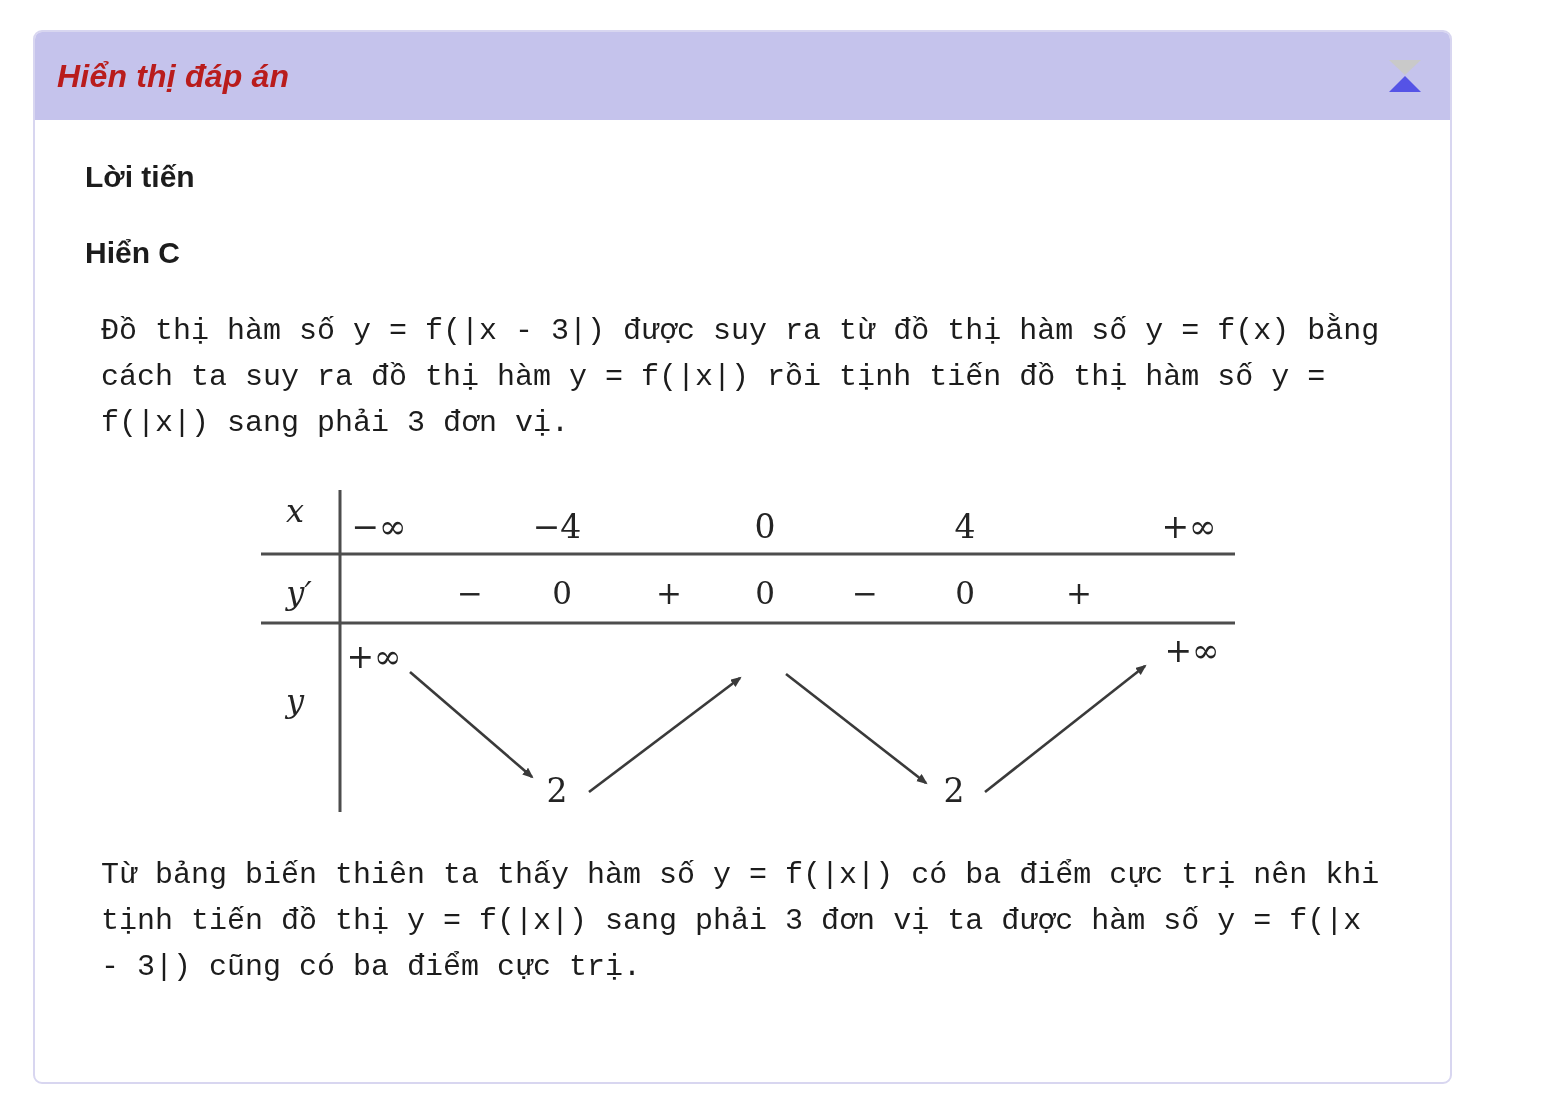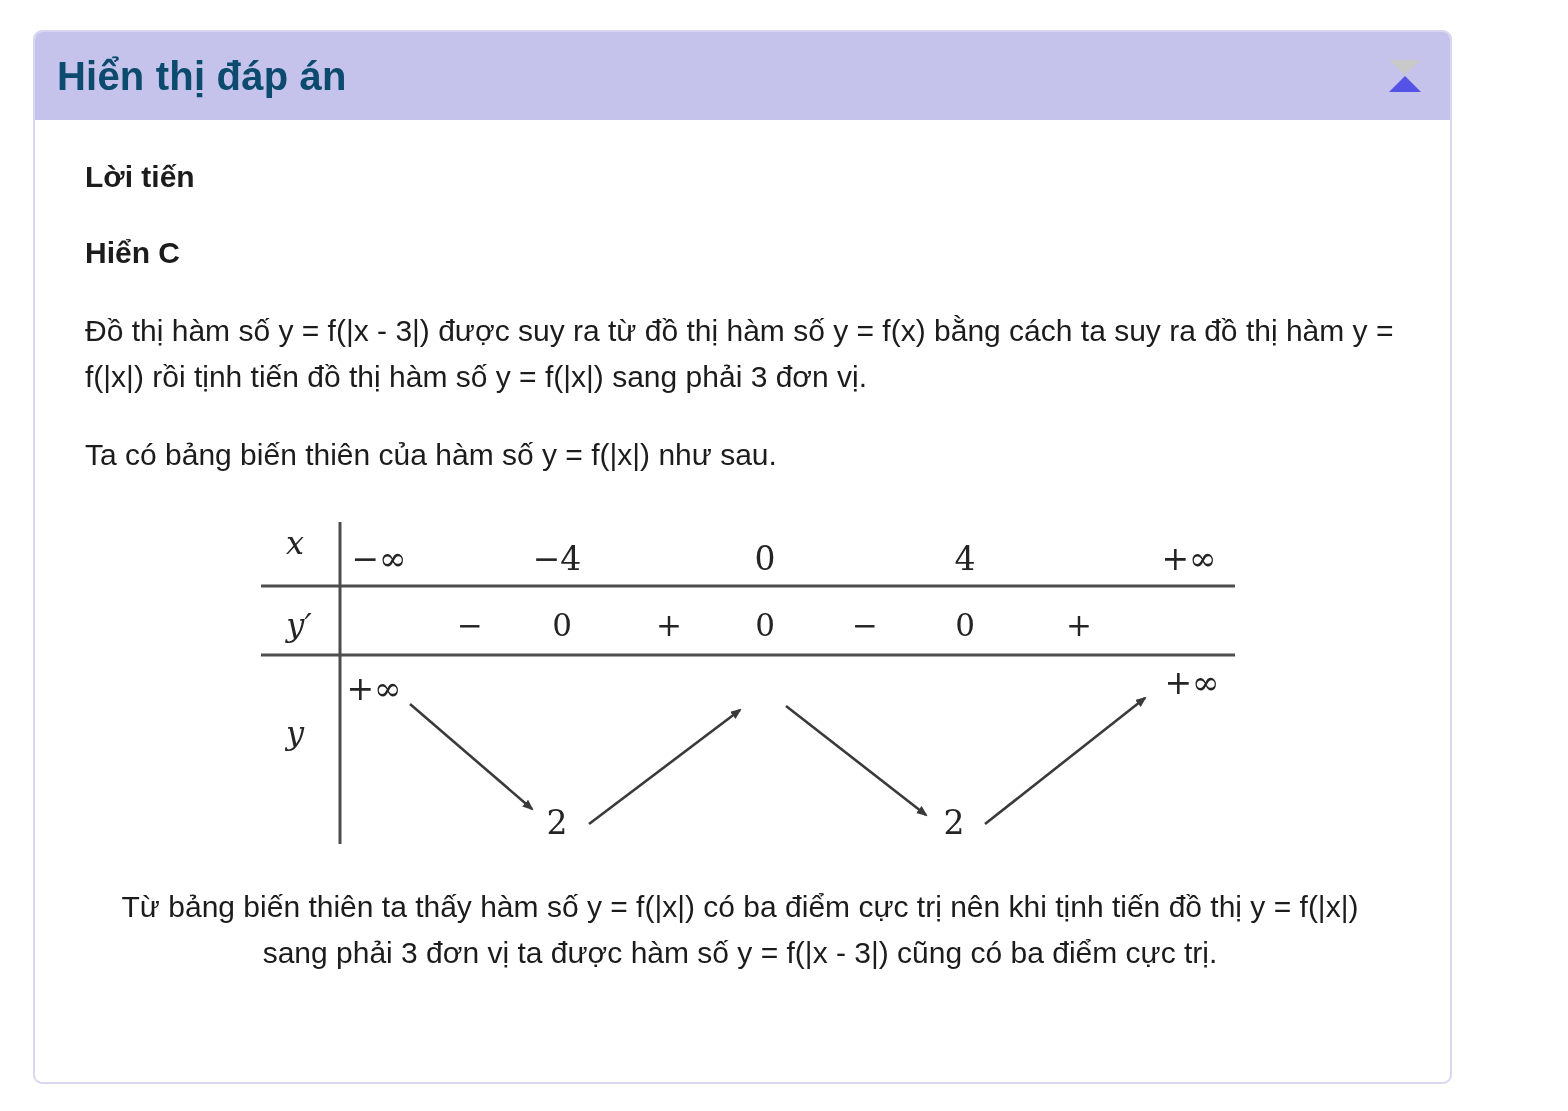--- a/index.html
+++ b/index.html
@@ -31,24 +31,25 @@
     background: #c5c3ec;
     border-radius: 7px 7px 0 0;
     height: 88px;
     display: flex;
     align-items: center;
     justify-content: space-between;
     padding: 0 26px 0 22px;
     cursor: pointer;
   }
   .panel-title {
-    color: #0c4a6e;
-    font-size: 40px;
+    color: #b91c1c;
+    font-size: 32px;
     font-weight: bold;
     letter-spacing: 0.2px;
+    font-style: italic;
   }
   .collapse-icon {
     width: 38px;
     height: 36px;
     display: block;
     flex: 0 0 auto;
   }
   .panel-body {
     padding: 34px 55px 72px 50px;
     color: #1c1c1c;
@@ -57,25 +58,25 @@
   }
   .bold-heading {
     font-weight: bold;
     margin: 0 0 30px 0;
   }
   .choice-heading {
     font-weight: bold;
     margin: 0 0 32px 0;
   }
   .para {
-    margin: 0 0 32px 0;
+    margin: 0 0 32px 16px;
+    font-family: Liberation Mono, monospace;
   }
   .para:last-child {
     margin-bottom: 0;
-    text-align: center;
   }
   .bbt-figure {
     margin: 36px 0 34px 172px;
     width: 1000px;
   }
   .bbt-svg {
     display: block;
   }
   .bbt-svg text {
     font-family: "DejaVu Serif", "Liberation Serif", serif;
@@ -112,21 +113,20 @@
       <svg class="collapse-icon" viewBox="0 0 38 36" aria-hidden="true">
         <polygon points="3,2 35,2 19,17" fill="#c9c9c9"></polygon>
         <polygon points="19,18 35,34 3,34" fill="#5553e6"></polygon>
       </svg>
     </div>
 
     <div class="panel-body">
       <p class="bold-heading">Lời tiến</p>
       <p class="choice-heading">Hiển C</p>
       <p class="para">Đồ thị hàm số y = f(|x - 3|) được suy ra từ đồ thị hàm số y = f(x) bằng cách ta suy ra đồ thị hàm y = f(|x|) rồi tịnh tiến đồ thị hàm số y = f(|x|) sang phải 3 đơn vị.</p>
-      <p class="para">Ta có bảng biến thiên của hàm số y = f(|x|) như sau.</p>
 
       <figure class="bbt-figure" style="margin-top:36px;">
         <svg class="bbt-svg" width="1000" height="336" viewBox="0 0 1000 336">
           <defs>
             <marker id="ah" markerWidth="12" markerHeight="10" refX="9" refY="4.5" orient="auto" markerUnits="userSpaceOnUse">
               <path d="M0,0 L11,4.5 L0,9 Z" fill="#3a3a3a"></path>
             </marker>
           </defs>
 
           <line class="bbt-line" x1="83" y1="8" x2="83" y2="330"></line>

